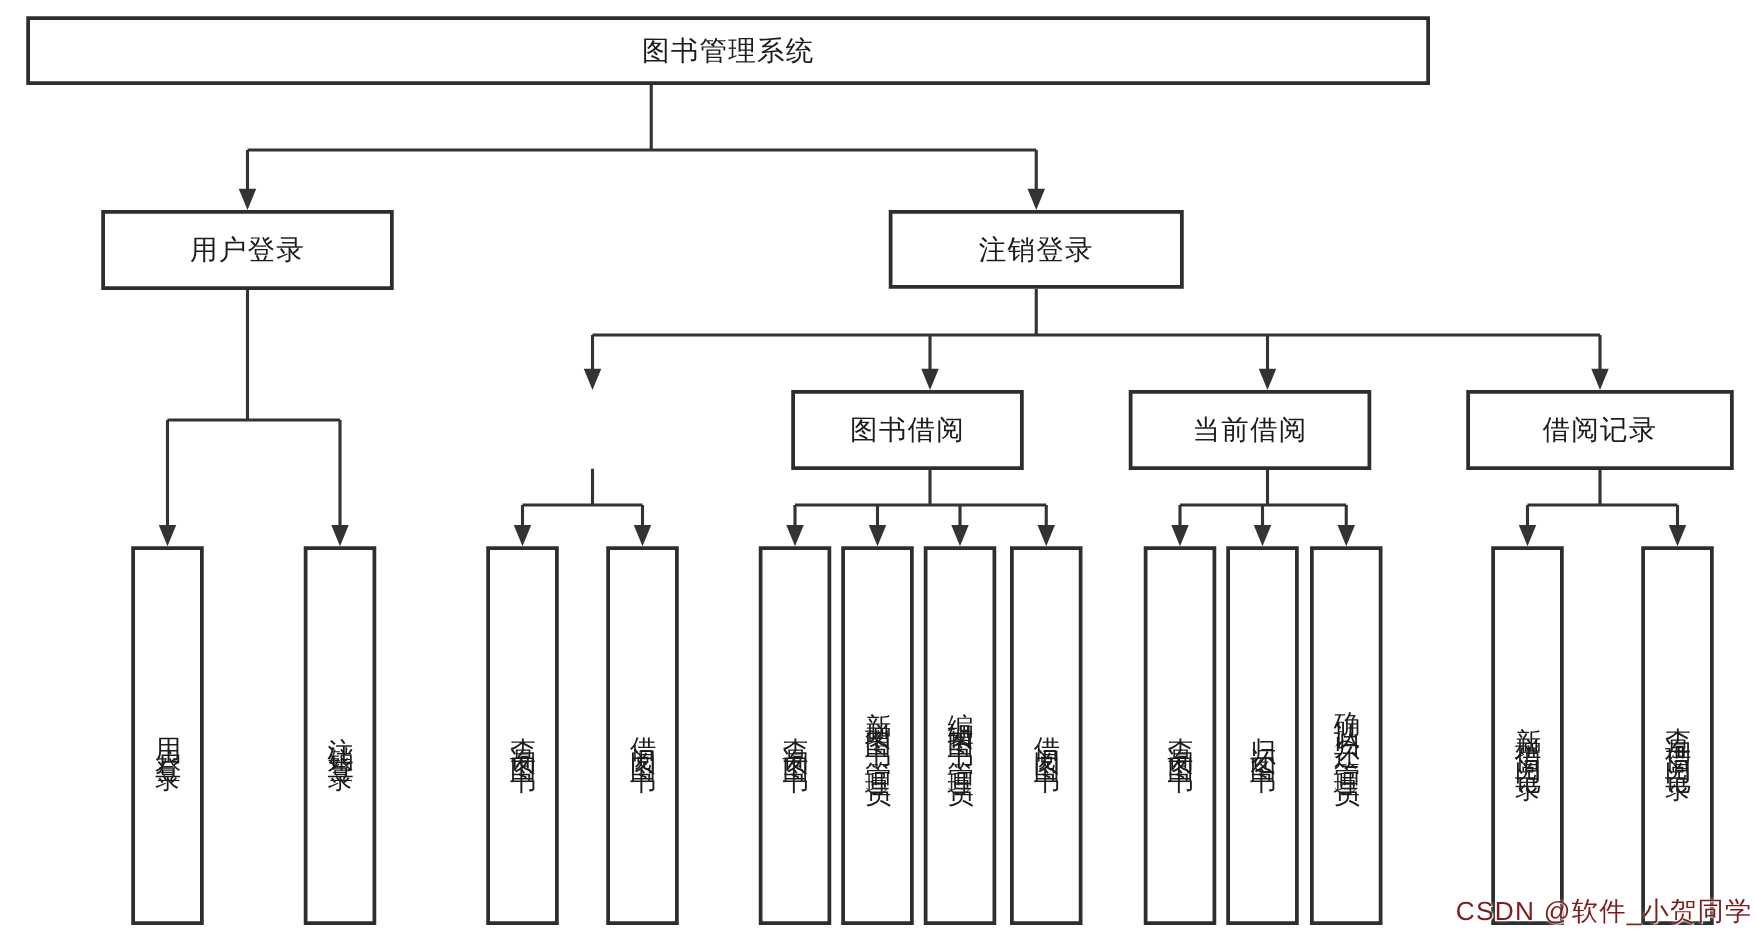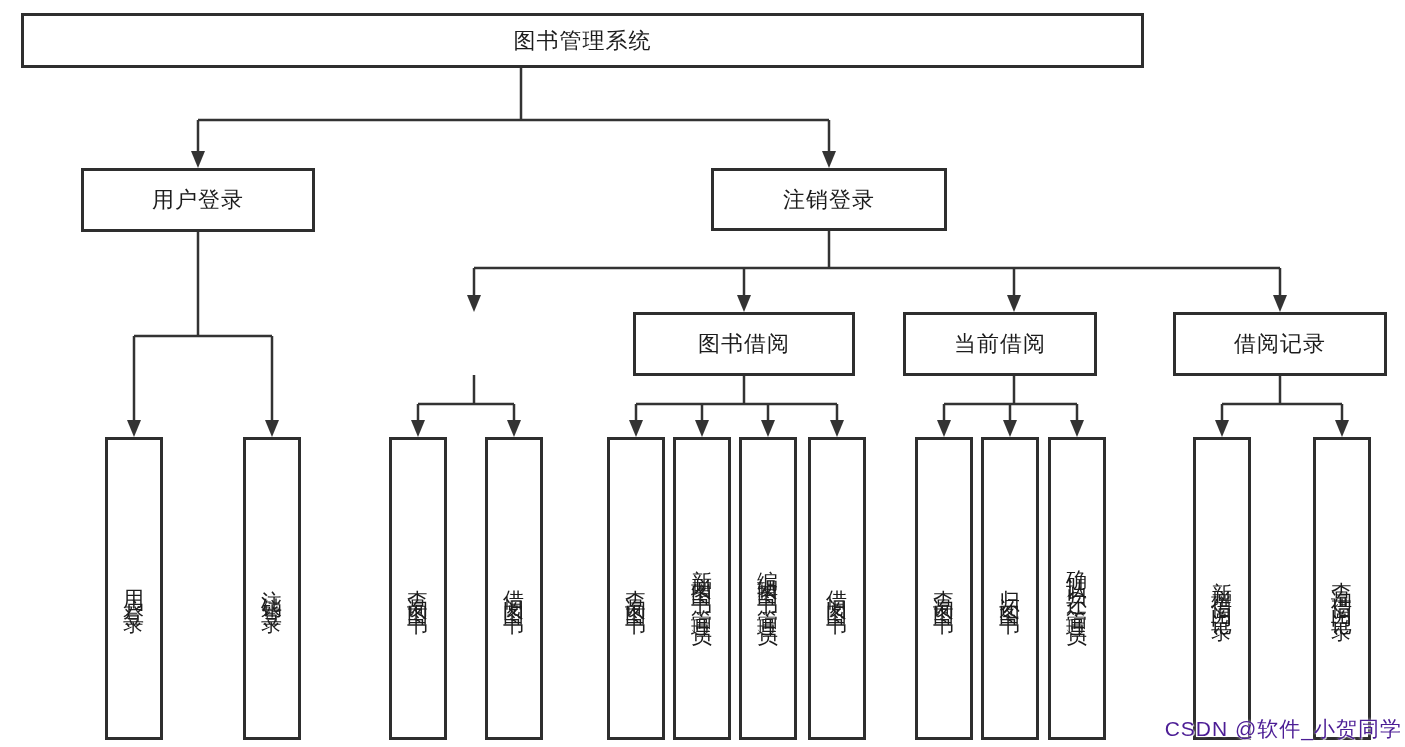--- a/index.html
+++ b/index.html
@@ -39,21 +39,21 @@
     font-size: 21px;
     letter-spacing: 8px;
     line-height: 1;
     white-space: nowrap;
   }
   .watermark {
     position: absolute;
     right: 3px;
     bottom: 4px;
     font-size: 21px;
-    color: #4c1d95;
+    color: #7f1d1d;
     z-index: 5;
     letter-spacing: 1px;
     text-shadow: 0 0 3px #ffffff, 1px 1px 0 rgba(255,255,255,0.7);
     white-space: nowrap;
   }
 </style>
 </head>
 <body>
 
 <div class="canvas">
@@ -128,21 +128,21 @@
     <span>图书管理系统</span>
   </div>
 
   <div class="node h" style="left:81px;top:168px;width:234px;height:64px">
     <span>用户登录</span>
   </div>
   <div class="node h" style="left:711px;top:168px;width:236px;height:63px">
     <span>注销登录</span>
   </div>
 
-  <div class="node h" style="left:633px;top:312px;width:222px;height:64px">
+  <div class="node h" style="left:633px;top:312px;width:186px;height:64px">
     <span>图书借阅</span>
   </div>
   <div class="node h" style="left:903px;top:312px;width:194px;height:64px">
     <span>当前借阅</span>
   </div>
   <div class="node h" style="left:1173px;top:312px;width:214px;height:64px">
     <span>借阅记录</span>
   </div>
 
   <div class="node v" style="left:105px;top:437px;width:58px;height:303px">

